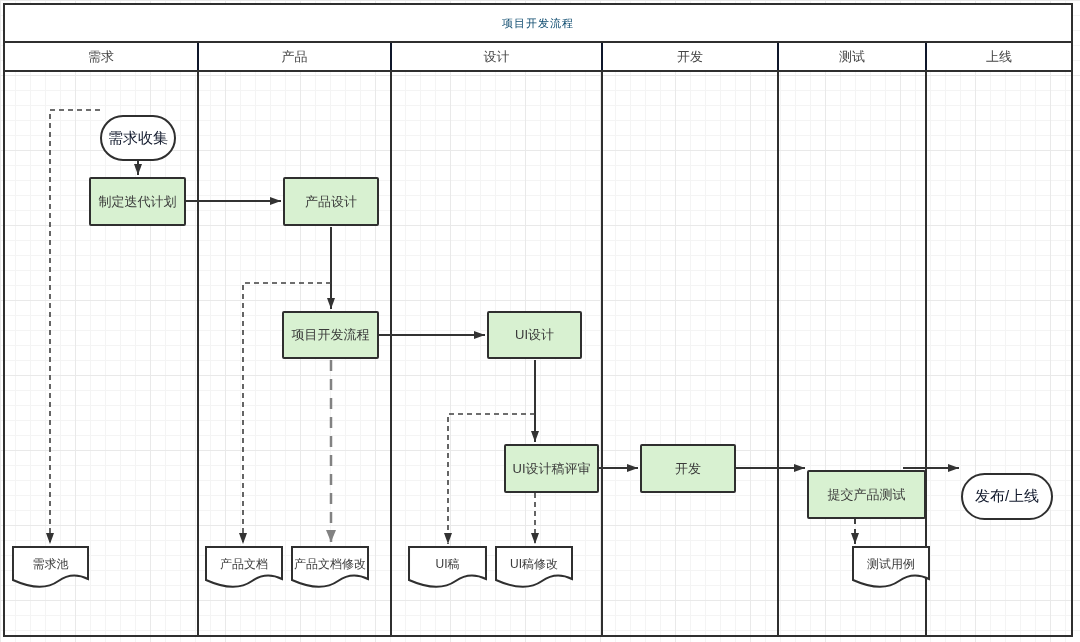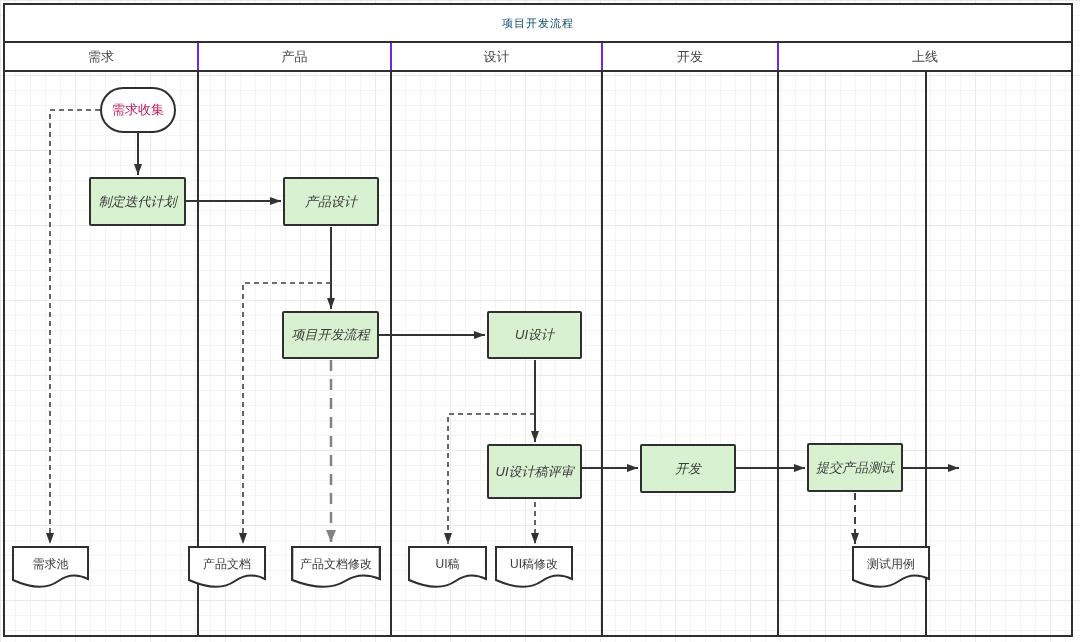--- a/index.html
+++ b/index.html
@@ -19,54 +19,55 @@
     box-sizing:border-box;border:2px solid #2f2f2f;background:transparent;
   }
   .title-row{
     height:36px;border-bottom:2px solid #2f2f2f;background:#fff;
     display:flex;align-items:center;justify-content:center;
     font-size:11px;letter-spacing:1px;color:#0c4a6e;font-family:Liberation Mono, monospace;
   }
   .header-row{display:flex;height:27px;border-bottom:2px solid #2f2f2f;background:#fff;}
   .header-cell{
     box-sizing:content-box;display:flex;align-items:center;justify-content:center;
-    font-size:13px;color:#444;border-right:2px solid #6d28d9;
+    font-size:13px;color:#444;border-right:2px solid #0f172a;
   }
   .header-cell:last-child{border-right:none;flex:1;}
   .body{position:relative;height:563px;}
   .lane-line{position:absolute;top:0;bottom:0;width:2px;background:#2f2f2f;}
   .edges{position:absolute;left:0;top:0;pointer-events:none;}
   .node{position:absolute;box-sizing:border-box;display:flex;align-items:center;justify-content:center;}
   .process{
     background:#d8f1d1;border:2px solid #2f2f2f;border-radius:2px;
-    font-size:13px;color:#3a3a3a;text-align:center;white-space:nowrap;font-style:italic;
+    font-size:13px;color:#3a3a3a;text-align:center;white-space:nowrap;
   }
   .stadium{
     background:#ffffff;border:2px solid #2f2f2f;border-radius:24px;
-    font-size:13px;color:#be185d;white-space:nowrap;
+    font-size:15px;color:#0f172a;white-space:nowrap;margin-top:28px;
   }
   .doc{background:transparent;}
   .doc svg{position:absolute;left:0;top:0;width:100%;height:100%;}
   .doc .lbl{
     position:absolute;left:0;right:0;top:10px;text-align:center;
     font-size:12px;color:#3a3a3a;white-space:nowrap;
   }
 </style>
 </head>
 <body>
 
 <div class="canvas">
 
   <div class="frame">
     <div class="title-row">项目开发流程</div>
     <div class="header-row">
       <div class="header-cell" style="width:192px">需求</div>
       <div class="header-cell" style="width:191px">产品</div>
       <div class="header-cell" style="width:209px">设计</div>
       <div class="header-cell" style="width:174px">开发</div>
+      <div class="header-cell" style="width:146px">测试</div>
       <div class="header-cell">上线</div>
     </div>
     <div class="body">
       <div class="lane-line" style="left:192px"></div>
       <div class="lane-line" style="left:385px"></div>
       <div class="lane-line" style="left:596px"></div>
       <div class="lane-line" style="left:772px"></div>
       <div class="lane-line" style="left:920px"></div>
     </div>
   </div>
@@ -113,48 +114,51 @@
   </div>
 
   <div class="node process" style="left:282px;top:311px;width:97px;height:48px">
     <span>项目开发流程</span>
   </div>
 
   <div class="node process" style="left:487px;top:311px;width:95px;height:48px">
     <span>UI设计</span>
   </div>
 
-  <div class="node process" style="left:487px;top:444px;width:95px;height:55px">
+  <div class="node process" style="left:504px;top:444px;width:95px;height:49px">
     <span>UI设计稿评审</span>
   </div>
 
   <div class="node process" style="left:640px;top:444px;width:96px;height:49px">
     <span>开发</span>
   </div>
 
-  <div class="node process" style="left:807px;top:443px;width:96px;height:49px">
+  <div class="node process" style="left:807px;top:470px;width:119px;height:49px">
     <span>提交产品测试</span>
   </div>
 
+  <div class="node stadium" style="left:961px;top:445px;width:92px;height:47px">
+    <span>发布/上线</span>
+  </div>
 
   <div class="node doc" style="left:12px;top:546px;width:77px;height:46px">
     <svg viewBox="0 0 78 46" preserveAspectRatio="none">
       <path d="M1,1 H77 V33 Q61,25 47,35 Q30,47 1,34 Z" fill="#ffffff" stroke="#2f2f2f" stroke-width="2"></path>
     </svg>
     <div class="lbl">需求池</div>
   </div>
 
-  <div class="node doc" style="left:188px;top:546px;width:78px;height:46px">
+  <div class="node doc" style="left:205px;top:546px;width:78px;height:46px">
     <svg viewBox="0 0 78 46" preserveAspectRatio="none">
       <path d="M1,1 H77 V33 Q61,25 47,35 Q30,47 1,34 Z" fill="#ffffff" stroke="#2f2f2f" stroke-width="2"></path>
     </svg>
     <div class="lbl">产品文档</div>
   </div>
 
-  <div class="node doc" style="left:291px;top:546px;width:90px;height:46px">
+  <div class="node doc" style="left:291px;top:546px;width:78px;height:46px">
     <svg viewBox="0 0 78 46" preserveAspectRatio="none">
       <path d="M1,1 H77 V33 Q61,25 47,35 Q30,47 1,34 Z" fill="#ffffff" stroke="#2f2f2f" stroke-width="2"></path>
     </svg>
     <div class="lbl">产品文档修改</div>
   </div>
 
   <div class="node doc" style="left:495px;top:546px;width:78px;height:46px">
     <svg viewBox="0 0 78 46" preserveAspectRatio="none">
       <path d="M1,1 H77 V33 Q61,25 47,35 Q30,47 1,34 Z" fill="#ffffff" stroke="#2f2f2f" stroke-width="2"></path>
     </svg>

